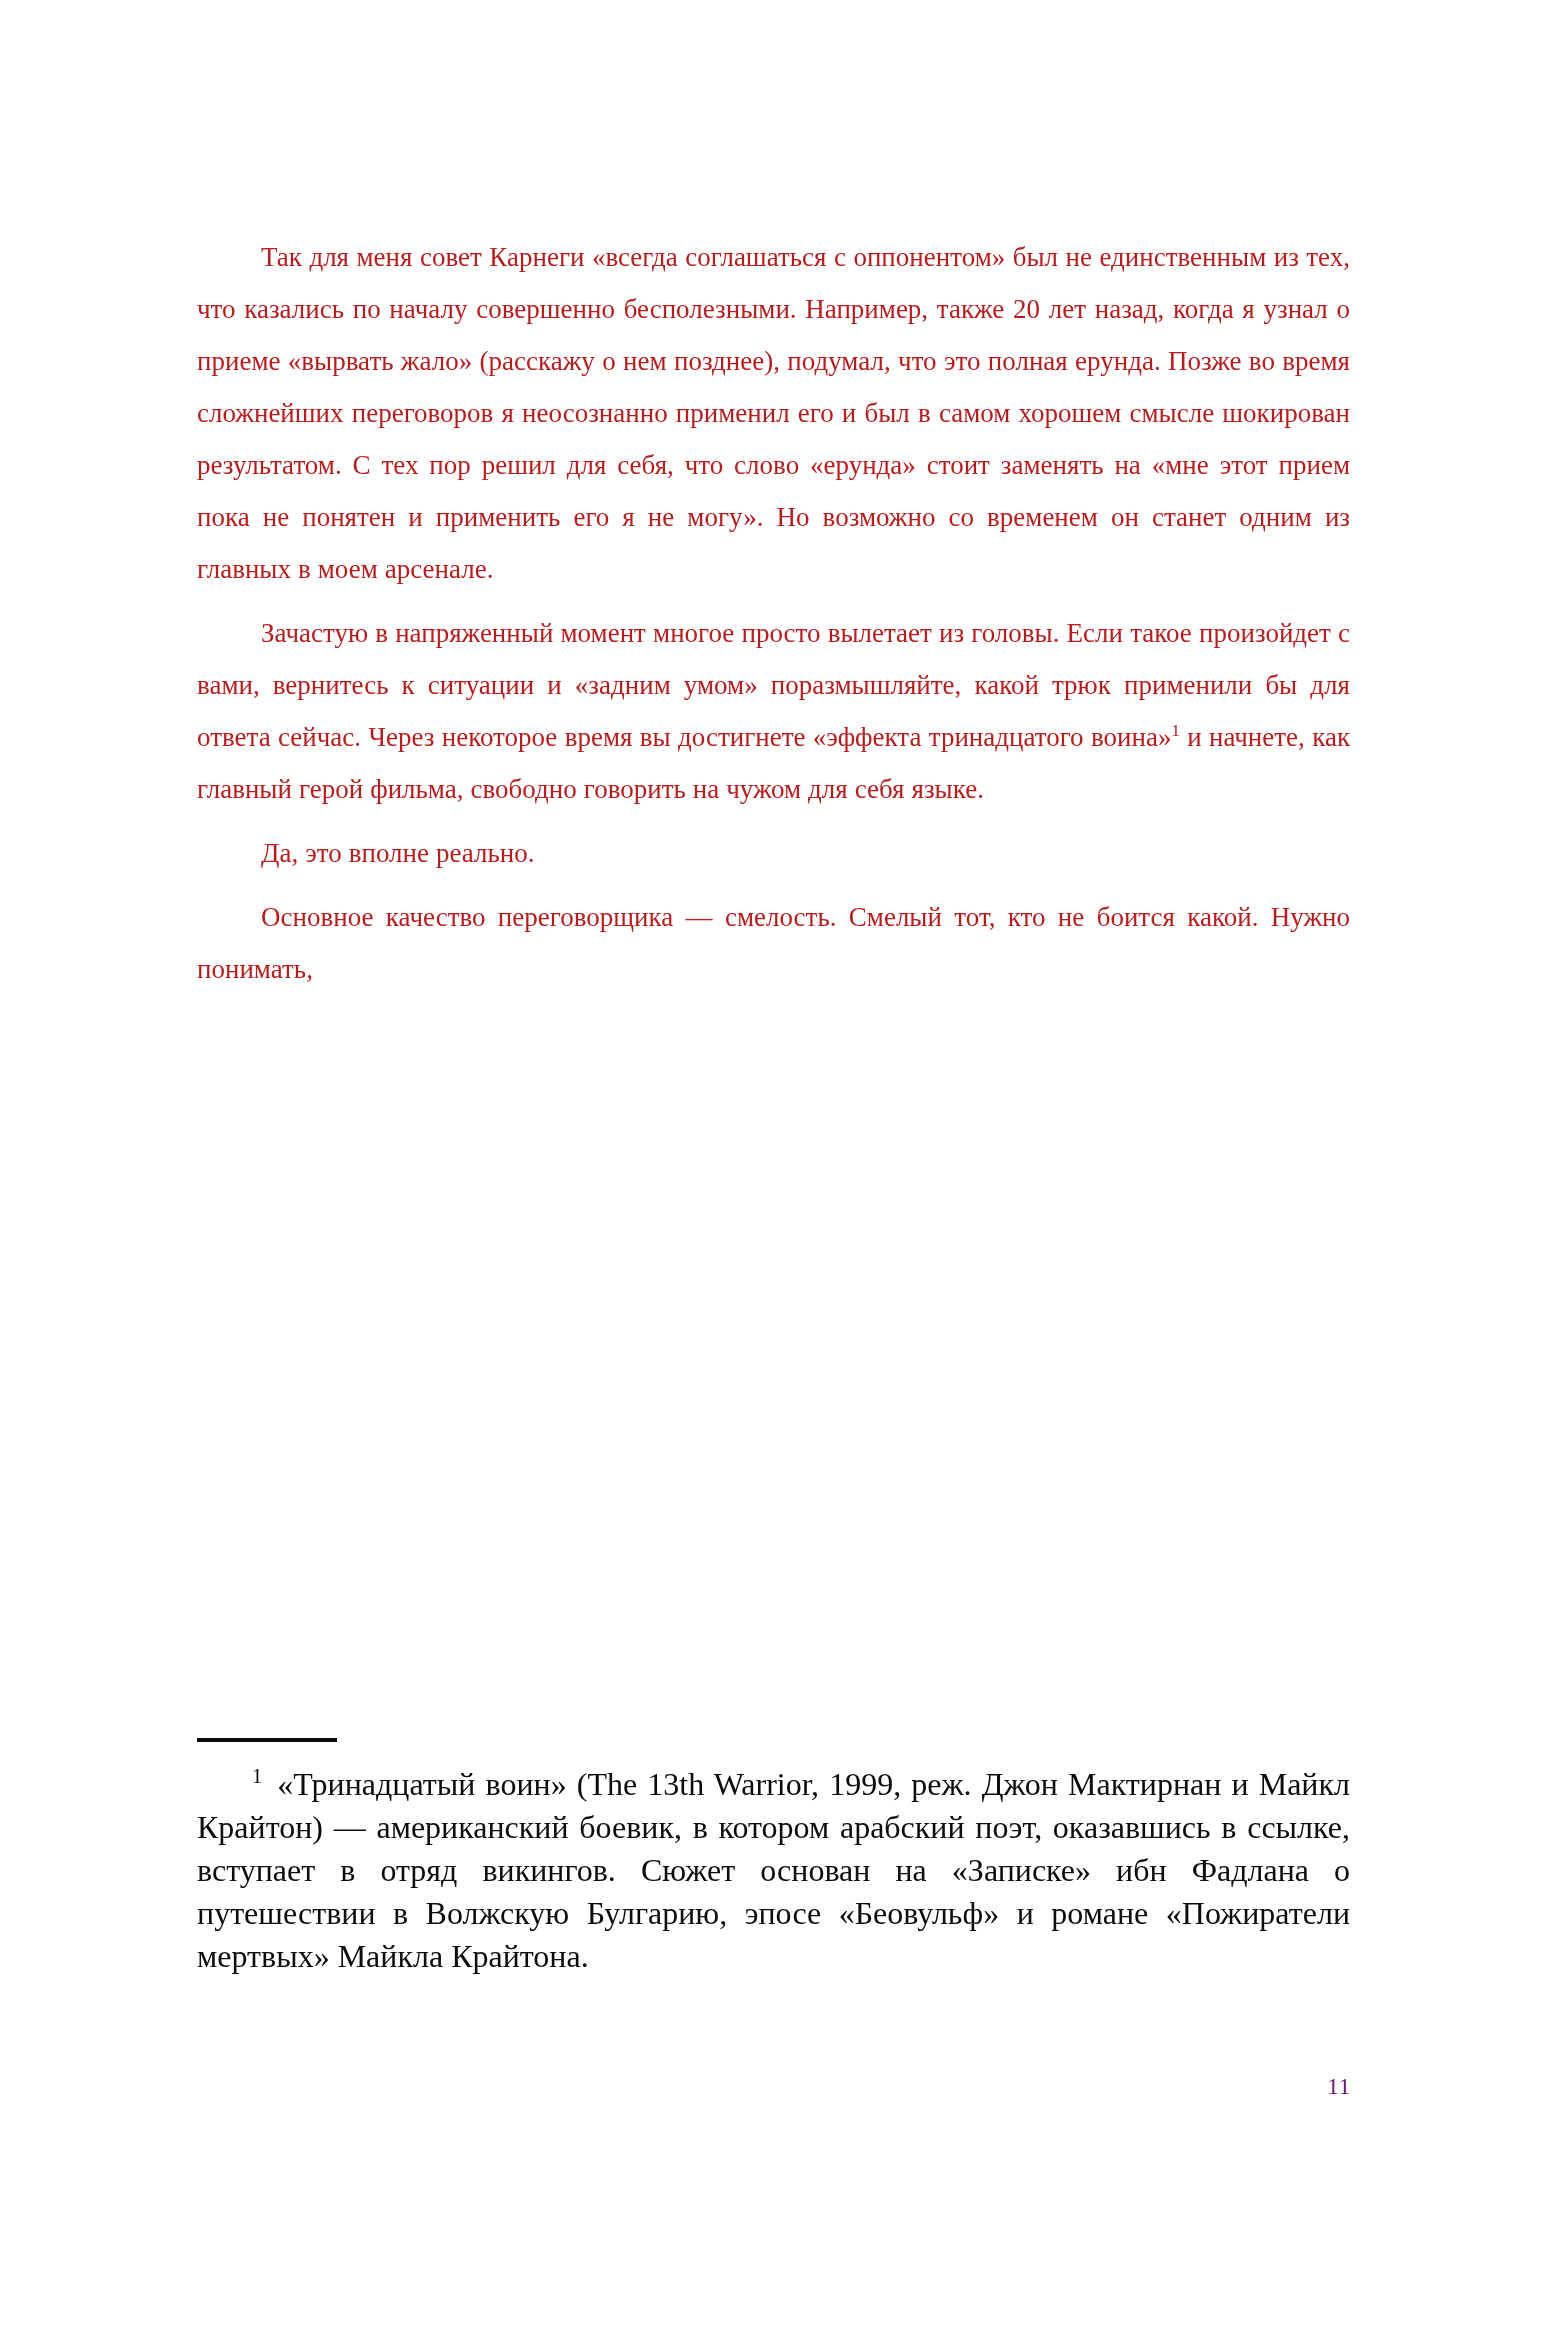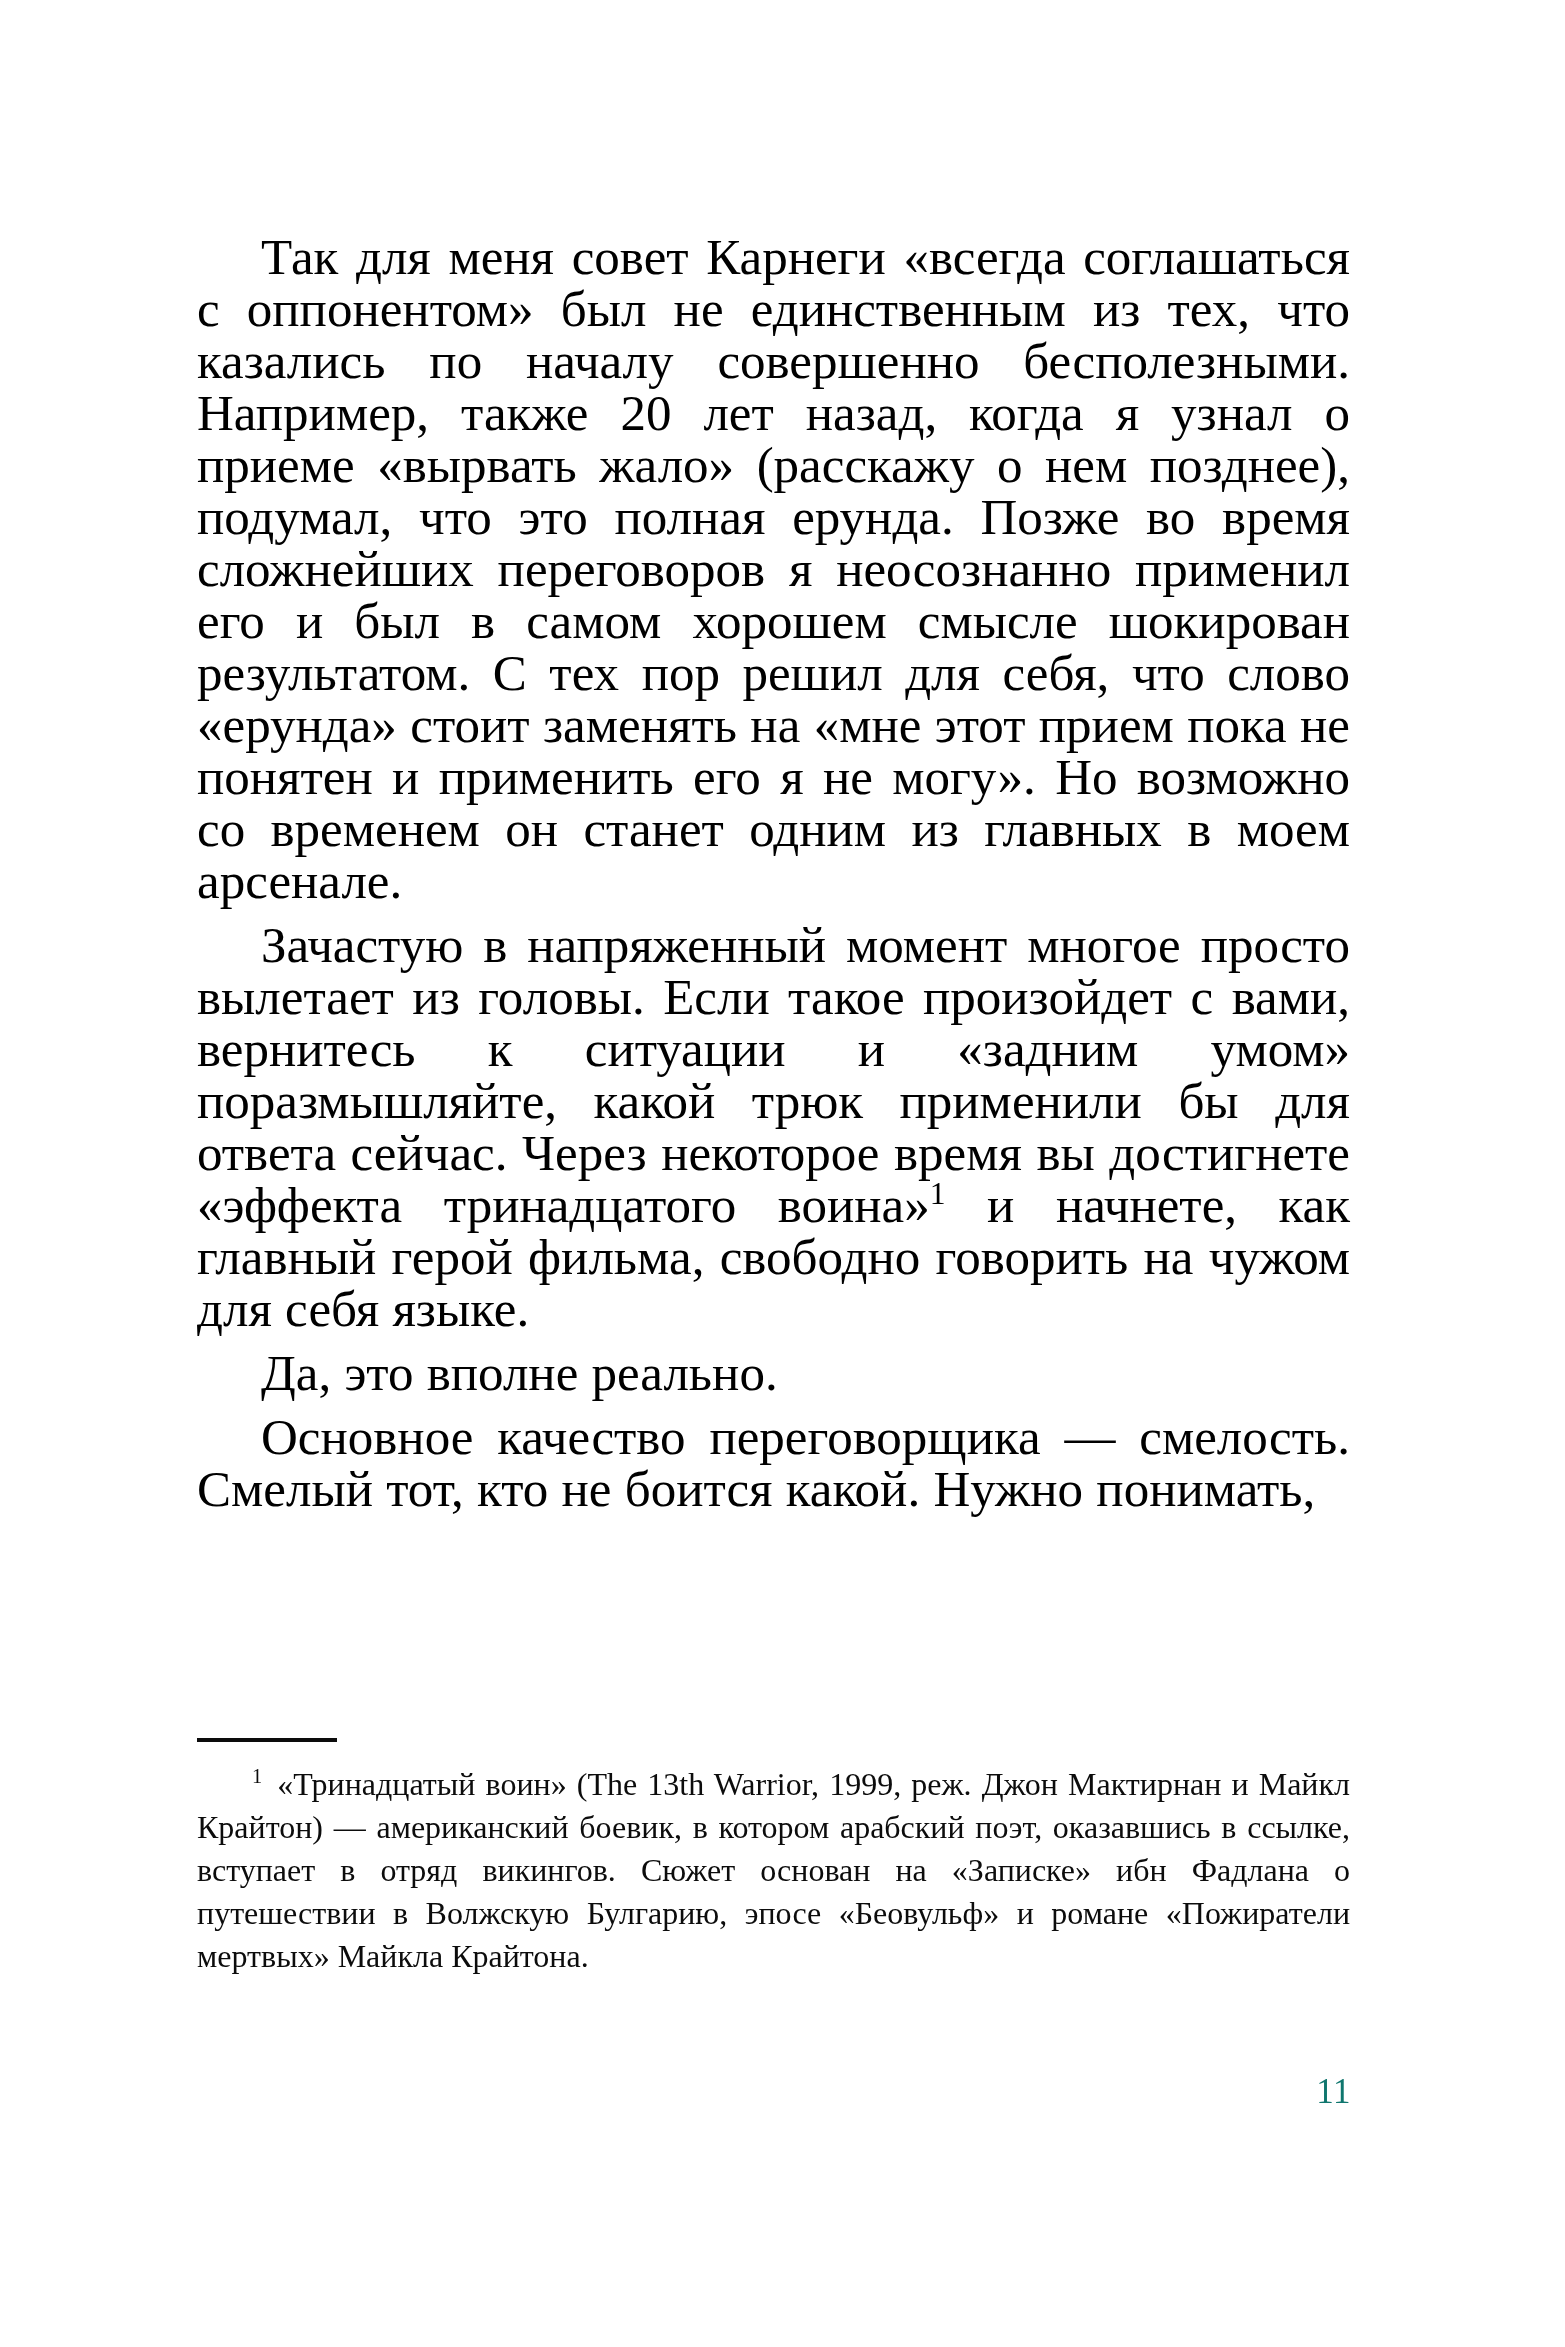--- a/index.html
+++ b/index.html
@@ -20,23 +20,23 @@
 
   .text-block {
     position: absolute;
     left: 197px;
     top: 231px;
     width: 1153px;
   }
 
   .para {
     font-family: "Liberation Serif", "DejaVu Serif", serif;
-    font-size: 51px;
+    font-size: 27px;
     line-height: 52px;
-    color: #000000;
+    color: #b91c1c;
     text-align: justify;
     text-indent: 64px;
     margin: 0 0 0 0;
     -webkit-hyphens: manual;
     hyphens: manual;
     word-spacing: 0.01em;
   }
 
   .para + .para {
     margin-top: 12px;
@@ -77,23 +77,23 @@
     vertical-align: super;
     line-height: 0;
     padding-right: 15px;
   }
 
   .page-number {
     position: absolute;
     right: 214px;
     top: 2074px;
     font-family: "Liberation Serif", "DejaVu Serif", serif;
-    font-size: 35px;
+    font-size: 24px;
     line-height: 1;
-    color: #0f766e;
+    color: #701a75;
     letter-spacing: 0.5px;
   }
 </style>
 </head>
 <body>
 
 <div class="page">
 
   <div class="text-block">
 

